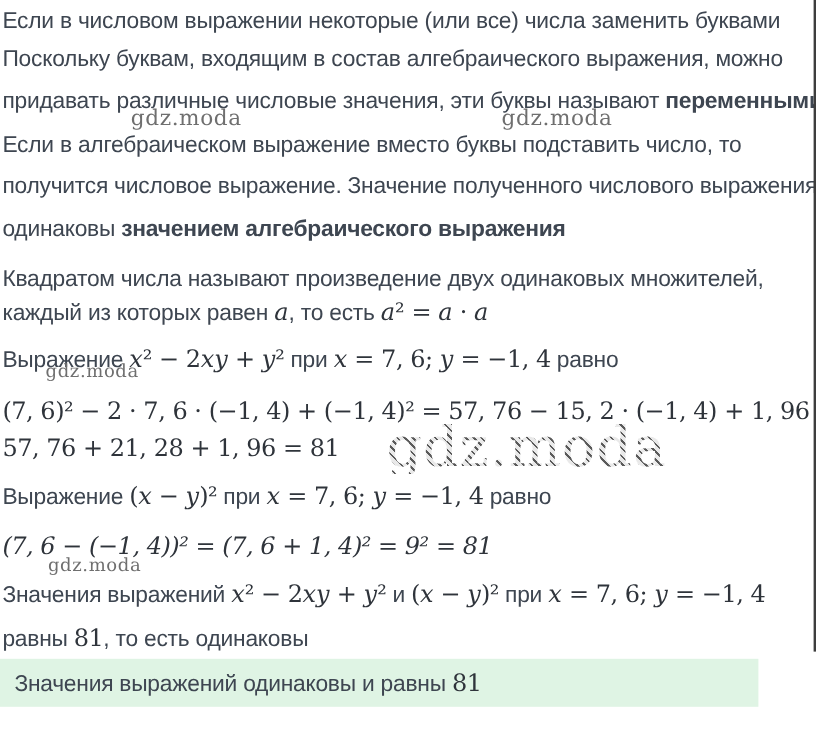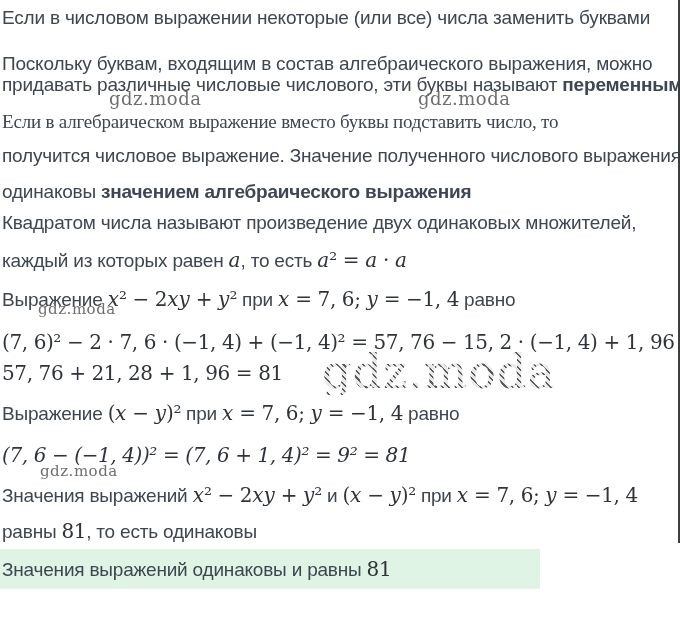--- a/index.html
+++ b/index.html
@@ -30,44 +30,44 @@
   .wm-3 { left:38px;  top:302px; font-size:15px; }
   .wm-5 { left:40px;  top:464px; font-size:15px; }
   .wm-big { left:322px; top:349px; font-size:46px; letter-spacing:1px; color:#7a7a7a; }
   @supports ((-webkit-background-clip: text) or (background-clip: text)) {
     .wm-big {
       background: repeating-linear-gradient(45deg, #5a5a5a 0 1.5px, #e9e9e9 1.5px 4.5px);
       -webkit-background-clip: text; background-clip: text; color: transparent;
     }
   }
   .highlight-band {
-    position:absolute; left:0; top:549px; width:540px; height:40px;
-    background:var(--highlight,#dff4e4); line-height:40px; padding-left:2px;
+    position:absolute; left:0; top:549px; width:632px; height:40px;
+    background:var(--highlight,#dff4e4); line-height:40px; padding-left:12px;
     box-sizing:border-box; font-size:19px; color:var(--text,#3e4651);
     letter-spacing:-0.2px; white-space:nowrap;
   }
   .highlight-band .run-m { font-size:20px; }
   .right-edge {
     position:absolute; right:0; top:0; width:2px; height:543px;
     background:var(--edge,#3d3d3d);
   }
 </style>
 </head>
 <body>
 
 <div class="page">
 
   <div id="content">
       <div class="line" style="top: 6px;"><span class="run-t">Если в числовом выражении некоторые (или все) числа заменить буквами</span></div>
-      <div class="line" style="top: 52px;"><span class="run-t">Поскольку буквам, входящим в состав алгебраического выражения, можно</span></div>
-      <div class="line" style="top: 73px;"><span class="run-t">придавать различные числовые числового, эти буквы называют </span><span class="run-b">переменными</span></div>
-      <div class="line" style="top: 110px; font-family: Liberation Serif, serif;"><span class="run-t">Если в алгебраическом выражение вместо буквы подставить число, то</span></div>
+      <div class="line" style="top: 38px;"><span class="run-t">Поскольку буквам, входящим в состав алгебраического выражения, можно</span></div>
+      <div class="line" style="top: 73px;"><span class="run-t">придавать различные числовые значения, эти буквы называют </span><span class="run-b">переменными</span></div>
+      <div class="line" style="top: 110px;"><span class="run-t">Если в алгебраическом выражение вместо буквы подставить число, то</span></div>
       <div class="line" style="top: 144px;"><span class="run-t">получится числовое выражение. Значение полученного числового выражения</span></div>
       <div class="line" style="top: 180px;"><span class="run-t">одинаковы </span><span class="run-b">значением алгебраического выражения</span></div>
-      <div class="line" style="top: 211px;"><span class="run-t">Квадратом числа называют произведение двух одинаковых множителей,</span></div>
+      <div class="line" style="top: 221px;"><span class="run-t">Квадратом числа называют произведение двух одинаковых множителей,</span></div>
       <div class="line" style="top: 248px;"><span class="run-t">каждый из которых равен </span><span class="run-i">a</span><span class="run-t">, то есть </span><span class="run-i">a</span><span class="run-m">² = </span><span class="run-i">a</span><span class="run-m"> · </span><span class="run-i">a</span></div>
       <div class="line" style="top: 287px;"><span class="run-t">Выражение </span><span class="run-i">x</span><span class="run-m">² − 2</span><span class="run-i">xy</span><span class="run-m"> + </span><span class="run-i">y</span><span class="run-m">²</span><span class="run-t"> при </span><span class="run-i">x</span><span class="run-m"> = 7, 6; </span><span class="run-i">y</span><span class="run-m"> = −1, 4</span><span class="run-t"> равно</span></div>
       <div class="line" style="top: 330px;"><span class="run-m">(7, 6)² − 2 · 7, 6 · (−1, 4) + (−1, 4)² = 57, 76 − 15, 2 · (−1, 4) + 1, 96 =</span></div>
       <div class="line" style="top: 361px; text-align: center;"><span class="run-m">57, 76 + 21, 28 + 1, 96 = 81</span></div>
       <div class="line" style="top: 401px;"><span class="run-t">Выражение </span><span class="run-m">(</span><span class="run-i">x</span><span class="run-m"> − </span><span class="run-i">y</span><span class="run-m">)²</span><span class="run-t"> при </span><span class="run-i">x</span><span class="run-m"> = 7, 6; </span><span class="run-i">y</span><span class="run-m"> = −1, 4</span><span class="run-t"> равно</span></div>
       <div class="line" style="top: 443px; font-style: italic;"><span class="run-m">(7, 6 − (−1, 4))² = (7, 6 + 1, 4)² = 9² = 81</span></div>
       <div class="line" style="top: 483px;"><span class="run-t">Значения выражений </span><span class="run-i">x</span><span class="run-m">² − 2</span><span class="run-i">xy</span><span class="run-m"> + </span><span class="run-i">y</span><span class="run-m">²</span><span class="run-t"> и </span><span class="run-m">(</span><span class="run-i">x</span><span class="run-m"> − </span><span class="run-i">y</span><span class="run-m">)²</span><span class="run-t"> при </span><span class="run-i">x</span><span class="run-m"> = 7, 6; </span><span class="run-i">y</span><span class="run-m"> = −1, 4</span></div>
       <div class="line" style="top: 519px;"><span class="run-t">равны </span><span class="run-m">81</span><span class="run-t">, то есть одинаковы</span></div>
     </div>
 

